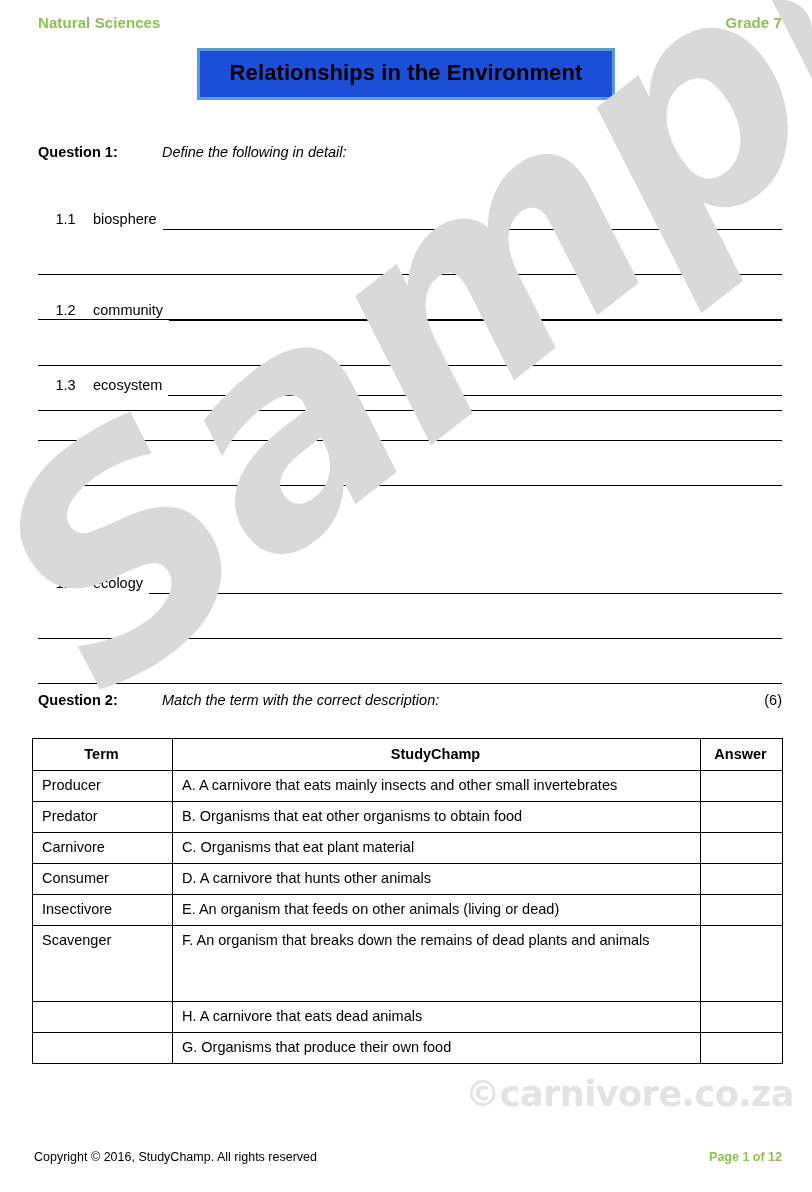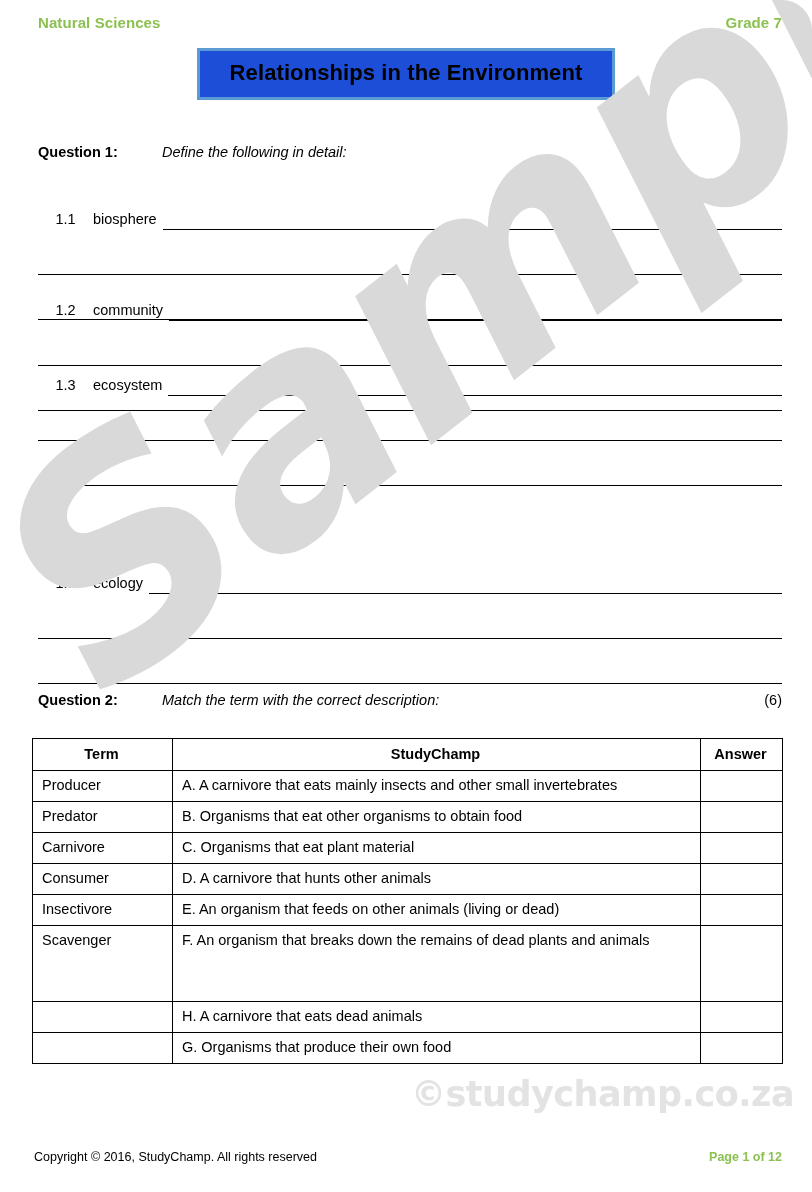--- a/index.html
+++ b/index.html
@@ -358,20 +358,20 @@
           <td class="cell-ans"></td>
         </tr>
       </tbody>
     </table>
 
   </div>
 
   <div class="watermark">
     <div class="watermark-text">Sample</div>
   </div>
-  <div class="brand-watermark">©studychamp.co.za</div>
+  <div class="brand-watermark">©carnivore.co.za</div>
 
   <div class="doc-footer">
     <div class="copyright">Copyright © 2016, StudyChamp. All rights reserved</div>
     <div class="page-number">Page 1 of 12</div>
   </div>
 
 </div>
 
 </body></html>

